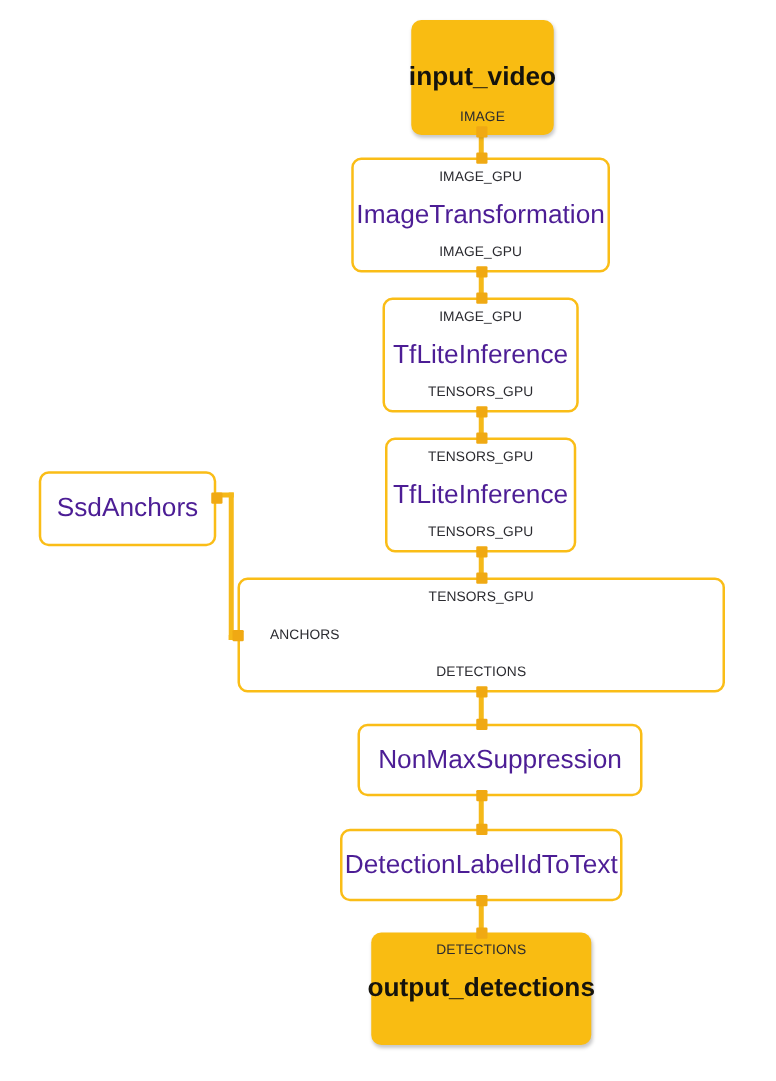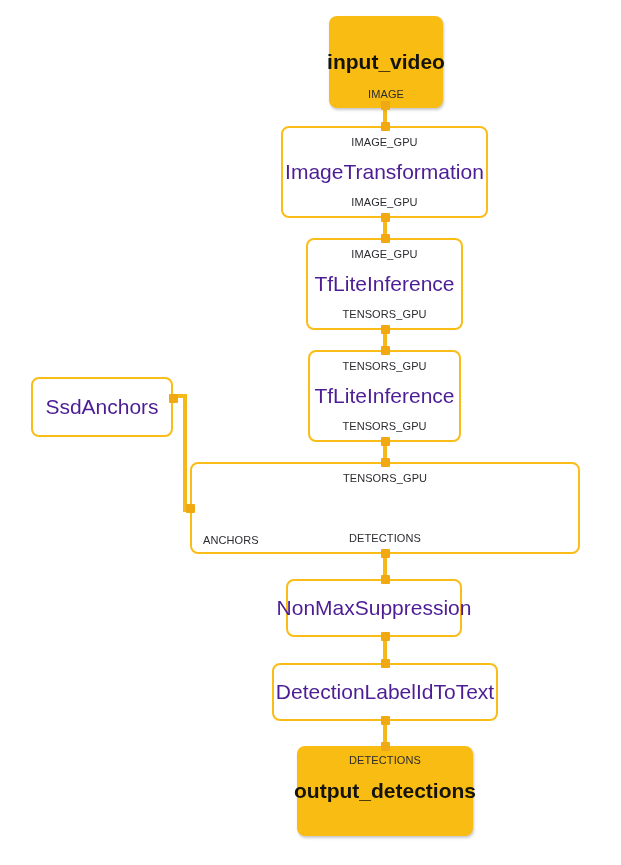--- a/index.html
+++ b/index.html
@@ -66,21 +66,21 @@
   }
   .port-label {
     position: absolute;
     font-size: 11px;
     color: #2b2b30;
     letter-spacing: 0.1px;
     white-space: nowrap;
   }
   .port-label.top    { top: 8px;  left: 50%; transform: translateX(-50%); }
   .port-label.bottom { bottom: 8px; left: 50%; transform: translateX(-50%); }
-  .port-label.left   { left: 11px; top: 50%; transform: translateY(-50%); margin-top: 32px; }
+  .port-label.left   { left: 24px; top: 50%; transform: translateY(-50%); }
 </style>
 </head>
 <body>
 
 <div id="canvas">
 
   <div class="edge edge-v" style="left:383px; top:105px; height:26px;"></div>
 
   <div class="edge edge-v" style="left:383px; top:216px; height:28px;"></div>
 
@@ -135,21 +135,21 @@
 
   <div class="node calculator" style="left:190px; top:462px; width:390px; height:92px;">
     <span class="port-label top">TENSORS_GPU</span>
     <span class="port-label left">ANCHORS</span>
     <span class="port-label bottom">DETECTIONS</span>
   </div>
   <div class="port" style="left:381px; top:458px;"></div>
   <div class="port" style="left:186px; top:504px;"></div>
   <div class="port" style="left:381px; top:549px;"></div>
 
-  <div class="node calculator" style="left:286px; top:579px; width:176px; height:58px;">
+  <div class="node calculator" style="left:286px; top:579px; width:228px; height:58px;">
     <span class="node-title">NonMaxSuppression</span>
   </div>
   <div class="port" style="left:381px; top:575px;"></div>
   <div class="port" style="left:381px; top:632px;"></div>
 
   <div class="node calculator" style="left:272px; top:663px; width:226px; height:58px;text-align:right;">
     <span class="node-title">DetectionLabelIdToText</span>
   </div>
   <div class="port" style="left:381px; top:659px;"></div>
   <div class="port" style="left:381px; top:716px;"></div>

